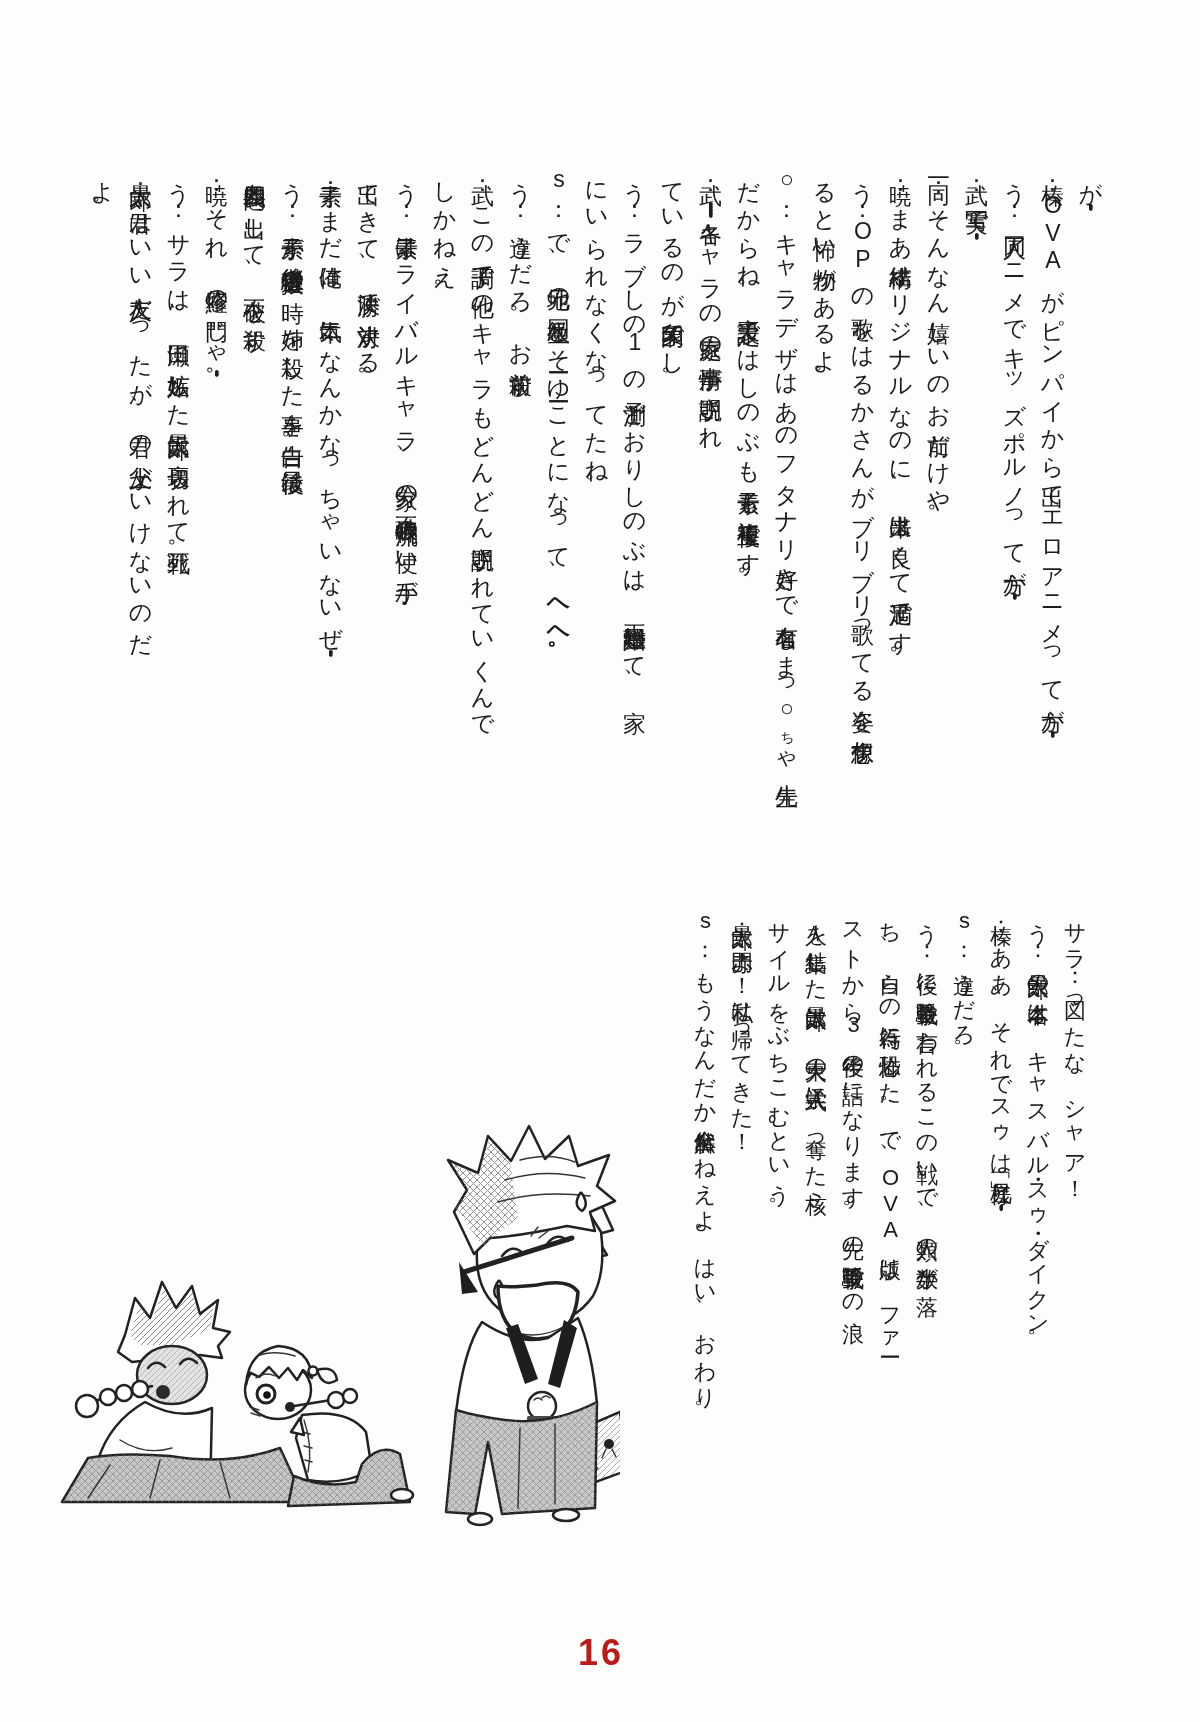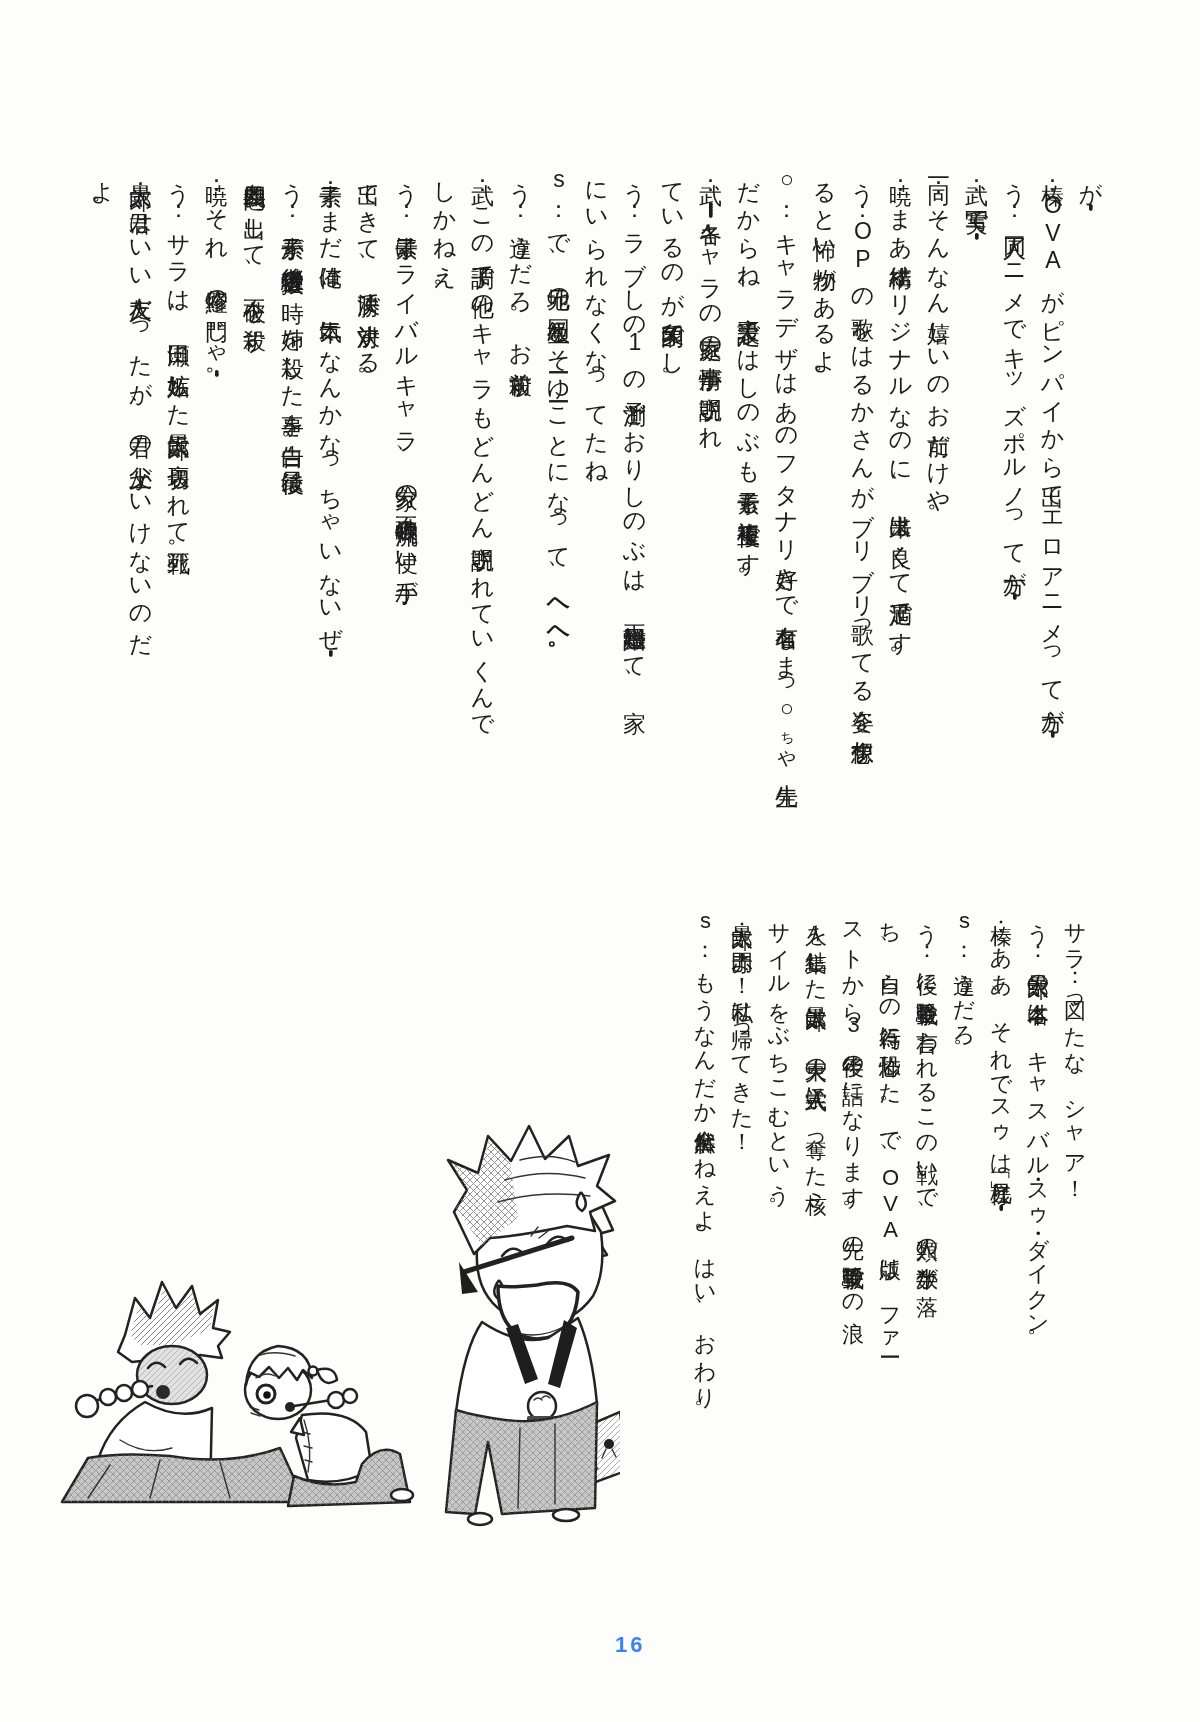--- a/index.html
+++ b/index.html
@@ -26,23 +26,22 @@
   }
   .ind1{padding-top:26px;}
   .ind2{padding-top:52px;}
   .gloss{font-size:60%;letter-spacing:0;}
   .emph{font-weight:bold;}
   #illustration{
     position:absolute;left:50px;top:1040px;width:570px;height:500px;
   }
   #pageno{
     position:absolute;left:578px;top:1632px;
-    font-size:22px;font-weight:bold;letter-spacing:3px;color:#3b82f6;
+    font-size:36px;font-weight:bold;letter-spacing:3px;color:#b91c1c;
     font-family:"Liberation Sans","DejaVu Sans",sans-serif;
-    margin-left:37px;
   }
   svg .ln{fill:none;stroke:#222;stroke-width:2.5;stroke-linecap:round;stroke-linejoin:round;}
   svg .thin{fill:none;stroke:#333;stroke-width:1.4;stroke-linecap:round;}
   svg .wh{fill:#ffffff;stroke:#222;stroke-width:2.5;stroke-linejoin:round;}
   svg .dk{fill:#1e1e1e;stroke:none;}
   svg .gy{fill:#c7c7c7;stroke:#222;stroke-width:2.5;stroke-linejoin:round;}
 </style>
 </head>
 <body>
 

